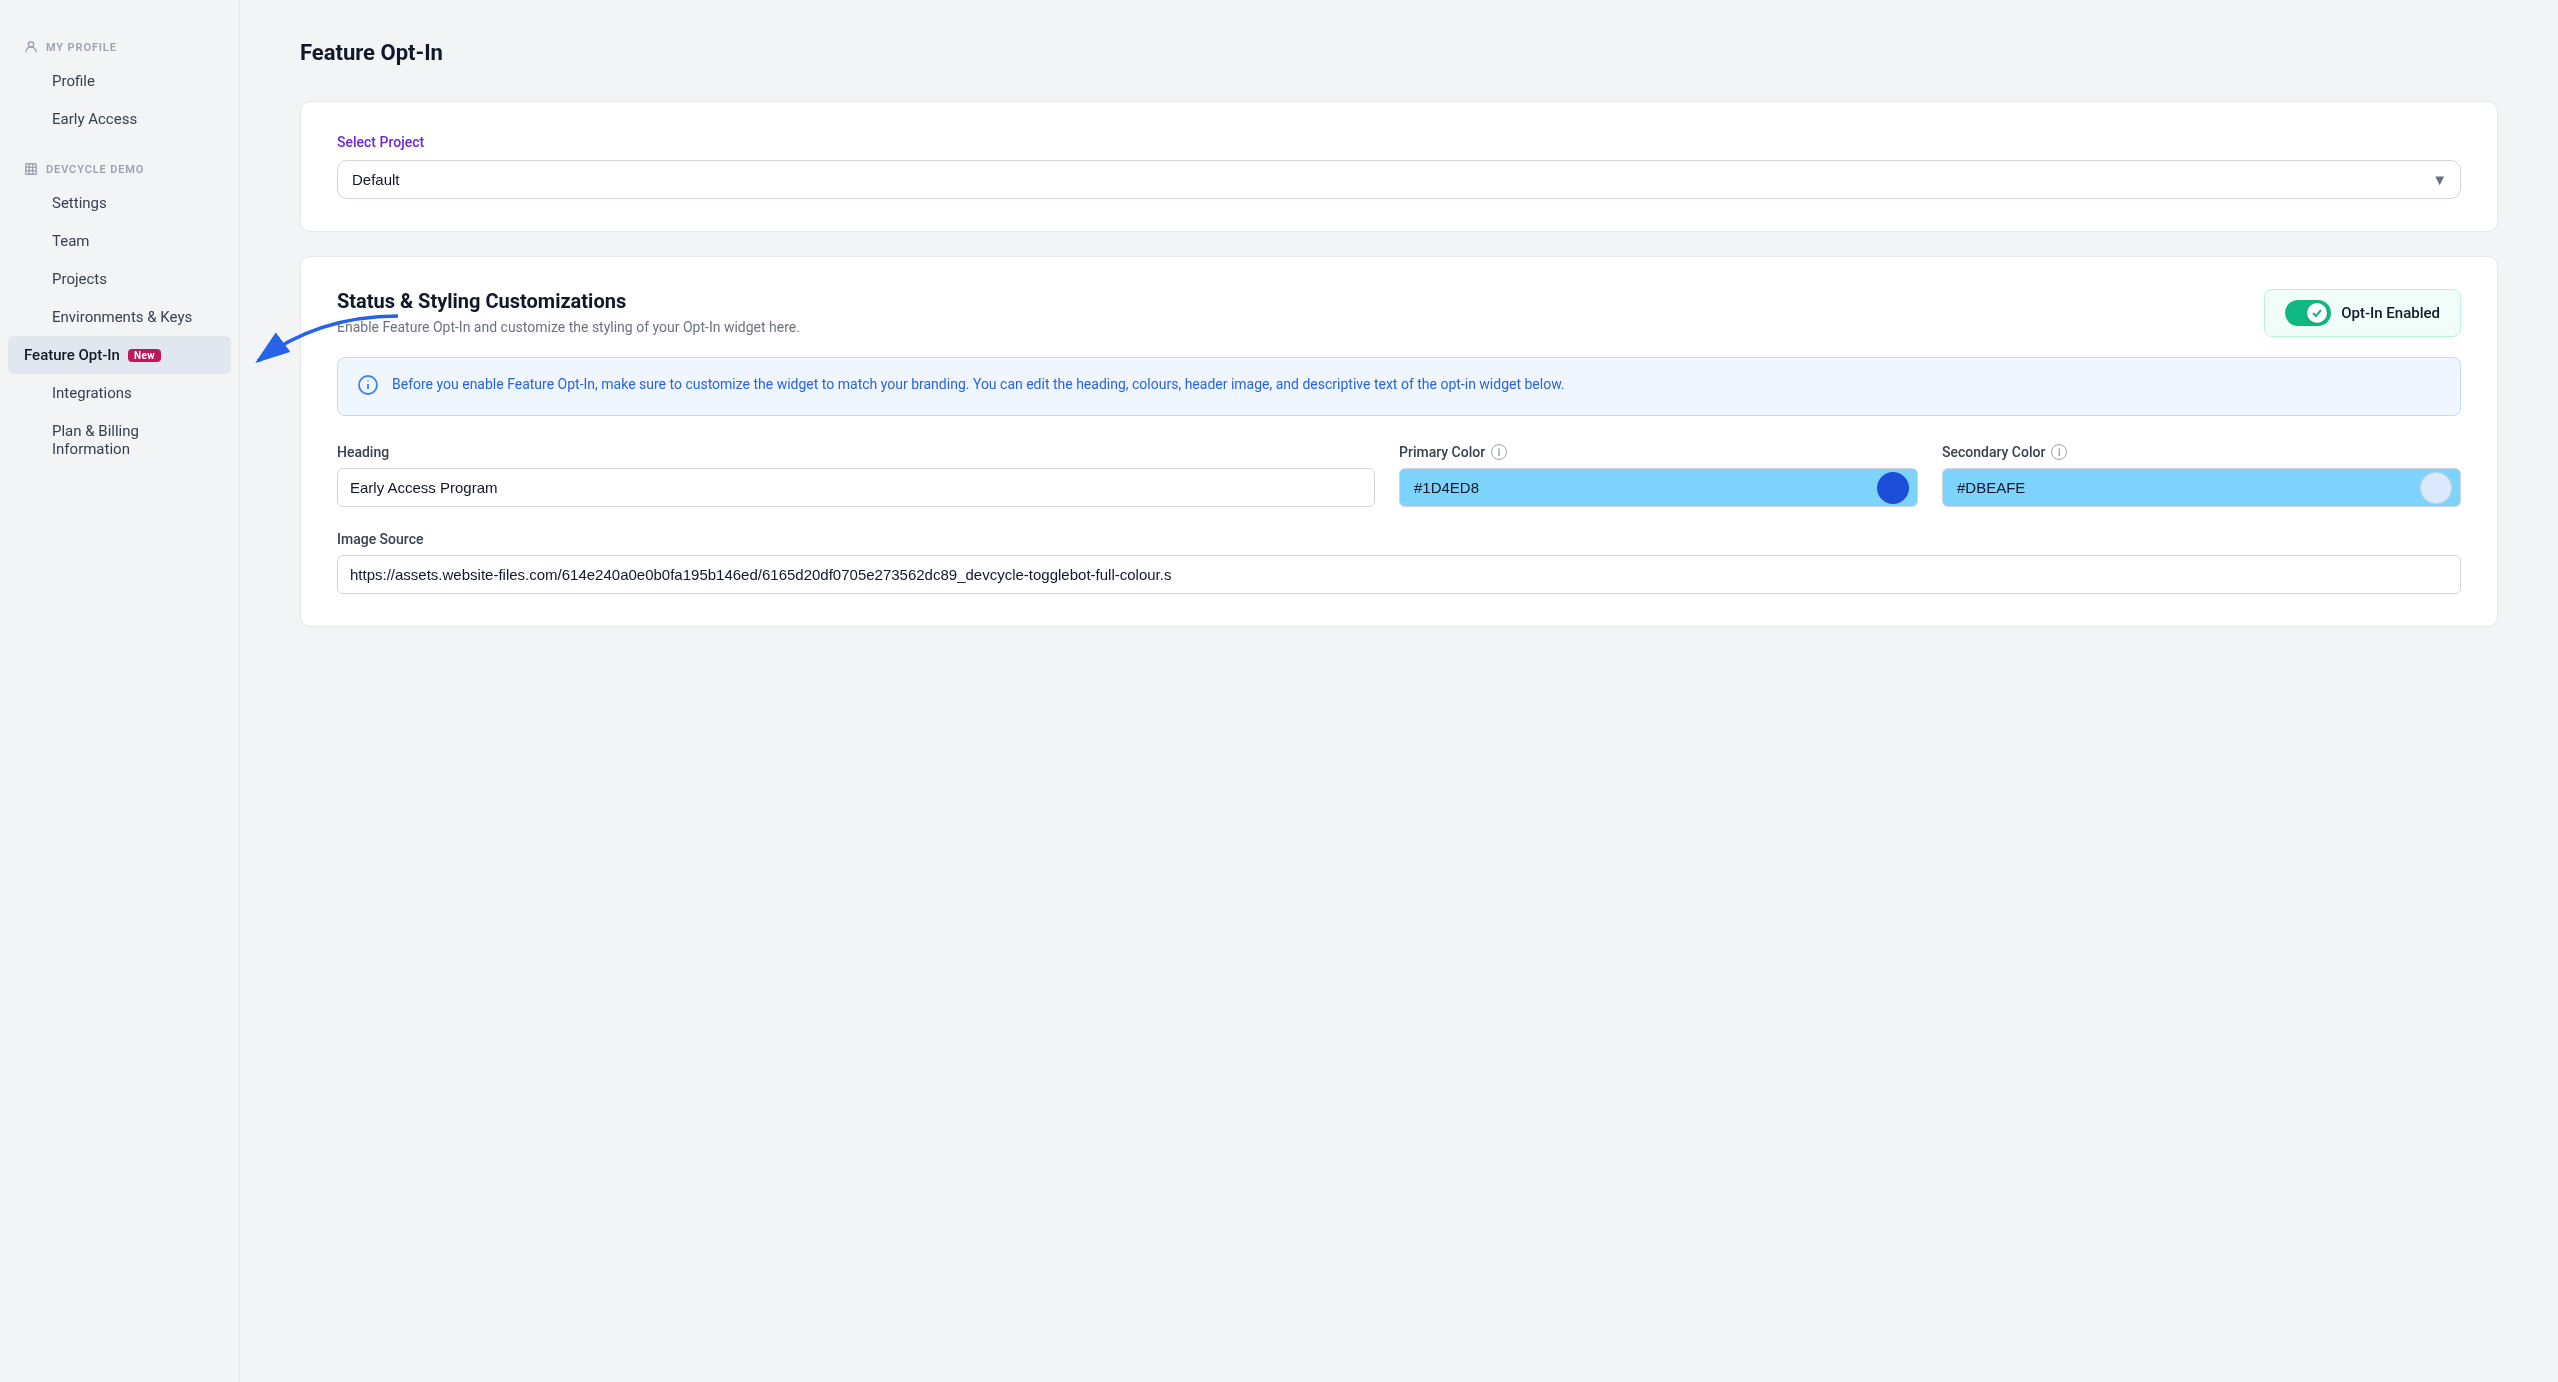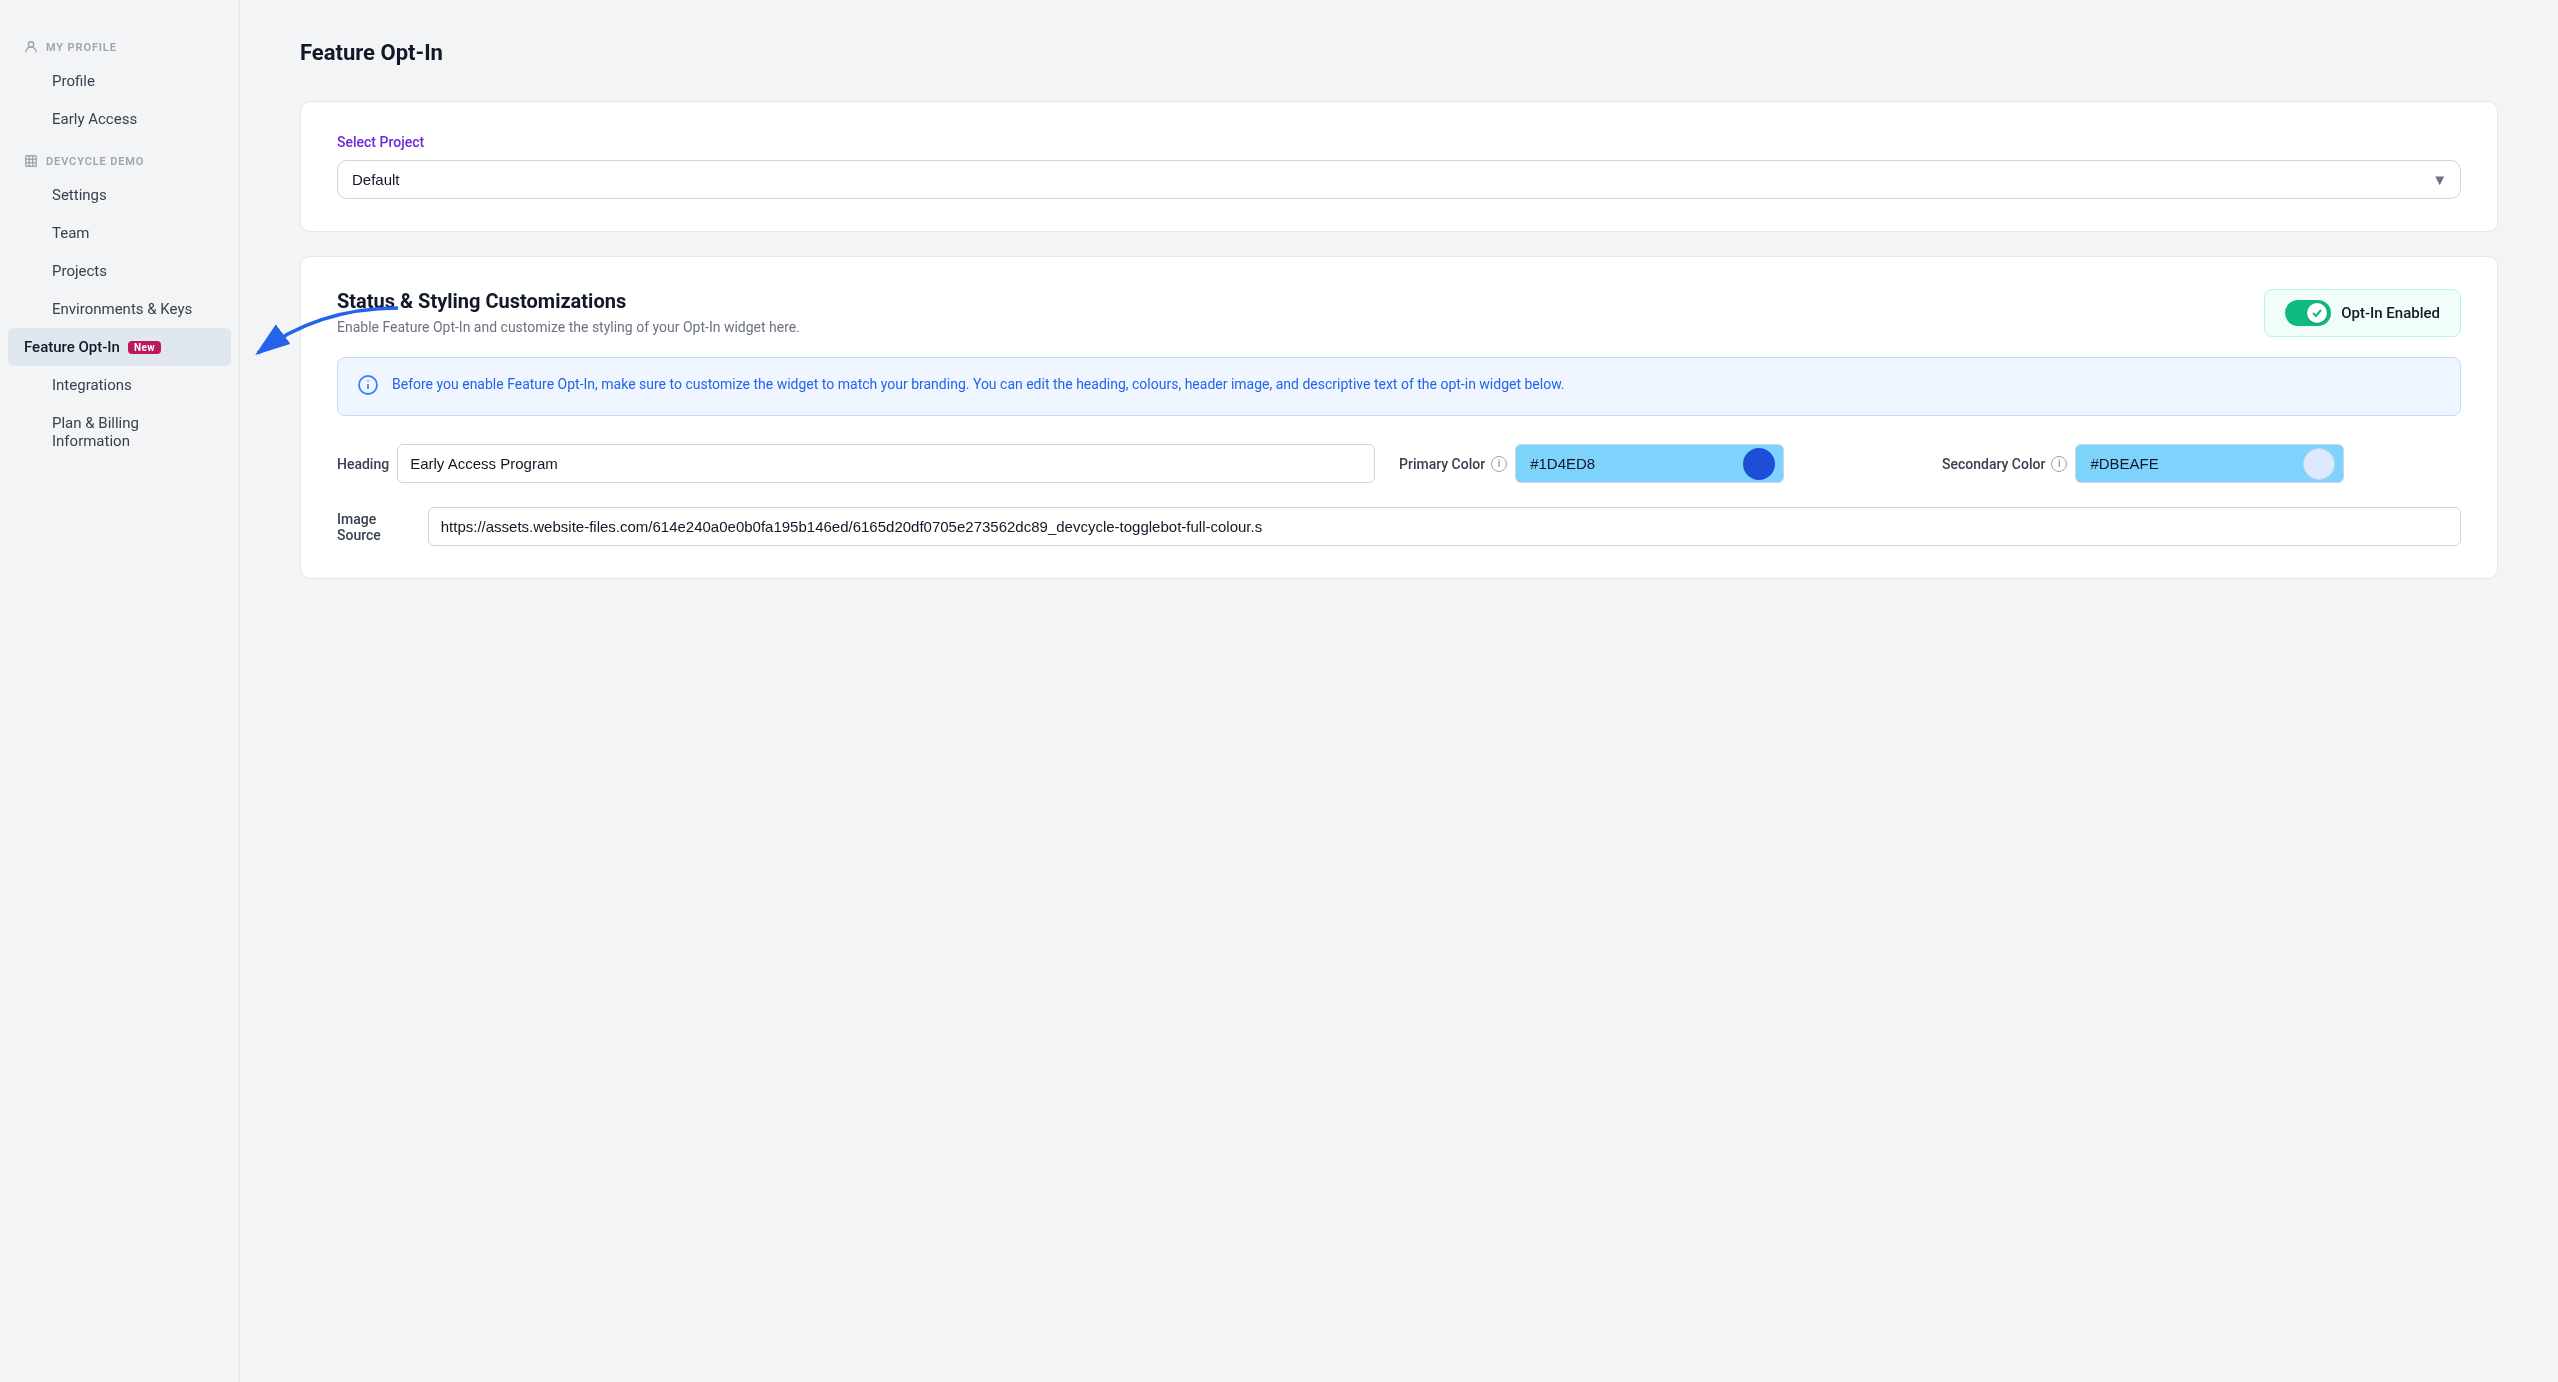--- a/index.html
+++ b/index.html
@@ -236,20 +236,21 @@
 
     
     .fields-row {
       display: flex;
       gap: 24px;
       margin-bottom: 24px;
     }
 
     .field-group {
       display: flex;
+      flex-direction: column;
       gap: 8px;
     }
 
     .field-group.heading-field {
       flex: 2;
     }
 
     .field-group.color-field {
       flex: 1;
     }
@@ -313,20 +314,21 @@
       margin-right: 8px;
       flex-shrink: 0;
     }
 
     .image-source-field {
       width: 100%;
     }
 
     .sidebar-relative {
       position: relative;
+      gap: 8px;
     }
   </style>
 </head>
 <body>
 
 <div class="sidebar sidebar-relative">
 
   <div class="sidebar-section">
     <div class="sidebar-section-header">
       <svg viewBox="0 0 16 16" fill="none" stroke="currentColor" stroke-width="1.5">

